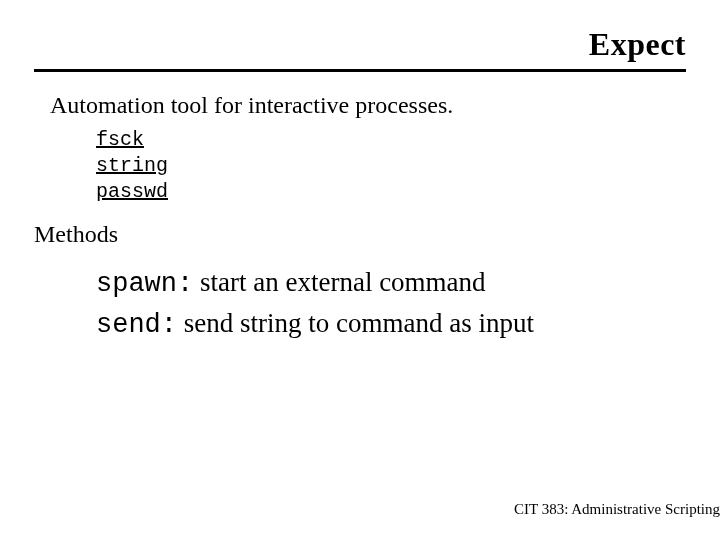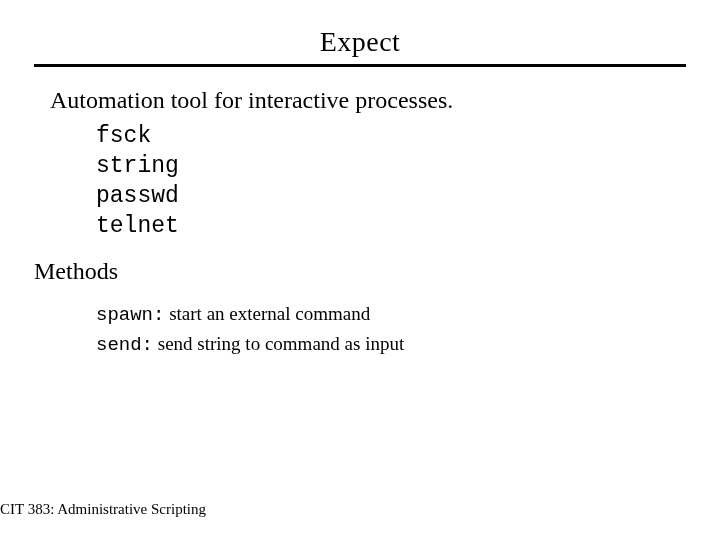--- a/index.html
+++ b/index.html
@@ -12,84 +12,84 @@
     color: #000;
   }
   .slide {
     box-sizing: border-box;
     width: 720px;
     height: 540px;
     padding: 20px 34px 0 34px;
     position: relative;
   }
   .title {
-    text-align: center;
-    font-size: 28px;
-    font-weight: 400;
+    text-align: right;
+    font-size: 32px;
+    font-weight: 700;
     margin: 6px 0 6px 0;
     letter-spacing: 0.5px;
   }
   .rule {
     border: none;
     border-top: 3px solid #000;
     margin: 2px 0 18px 0;
   }
   .body {
     font-size: 24px;
     line-height: 1.3;
   }
   .subtitle {
     margin: 0 0 6px 16px;
   }
   .tool-list {
     margin: 0 0 14px 62px;
     font-family: "Courier New", Courier, monospace;
-    font-size: 23px;
+    font-size: 20px;
     line-height: 1.3;
+    text-decoration: underline;
   }
   .section-heading {
     margin: 8px 0 14px 0;
   }
   .methods {
     margin: 4px 0 0 62px;
-    font-size: 19px;
+    font-size: 27px;
     line-height: 1.35;
   }
   .methods .row {
     margin: 0 0 2px 0;
   }
   .methods .name {
     font-family: "Courier New", Courier, monospace;
   }
   .footer {
     position: absolute;
     left: 0;
     right: 0;
     bottom: 22px;
-    text-align: left;
+    text-align: right;
     font-size: 15px;
   }
 </style>
 </head>
 <body>
 
 <div class="slide">
 
   <div class="title">Expect</div>
   <hr class="rule">
 
   <div class="body">
 
     <div class="subtitle">Automation tool for interactive processes.</div>
 
     <div class="tool-list">
       <div>fsck</div>
       <div>string</div>
       <div>passwd</div>
-      <div>telnet</div>
     </div>
 
     <div class="section-heading">Methods</div>
 
     <div class="methods">
       <div class="row">
         <span class="name">spawn:</span><span> start an external command</span>
       </div>
       <div class="row">
         <span class="name">send:</span><span> send string to command as input</span>

